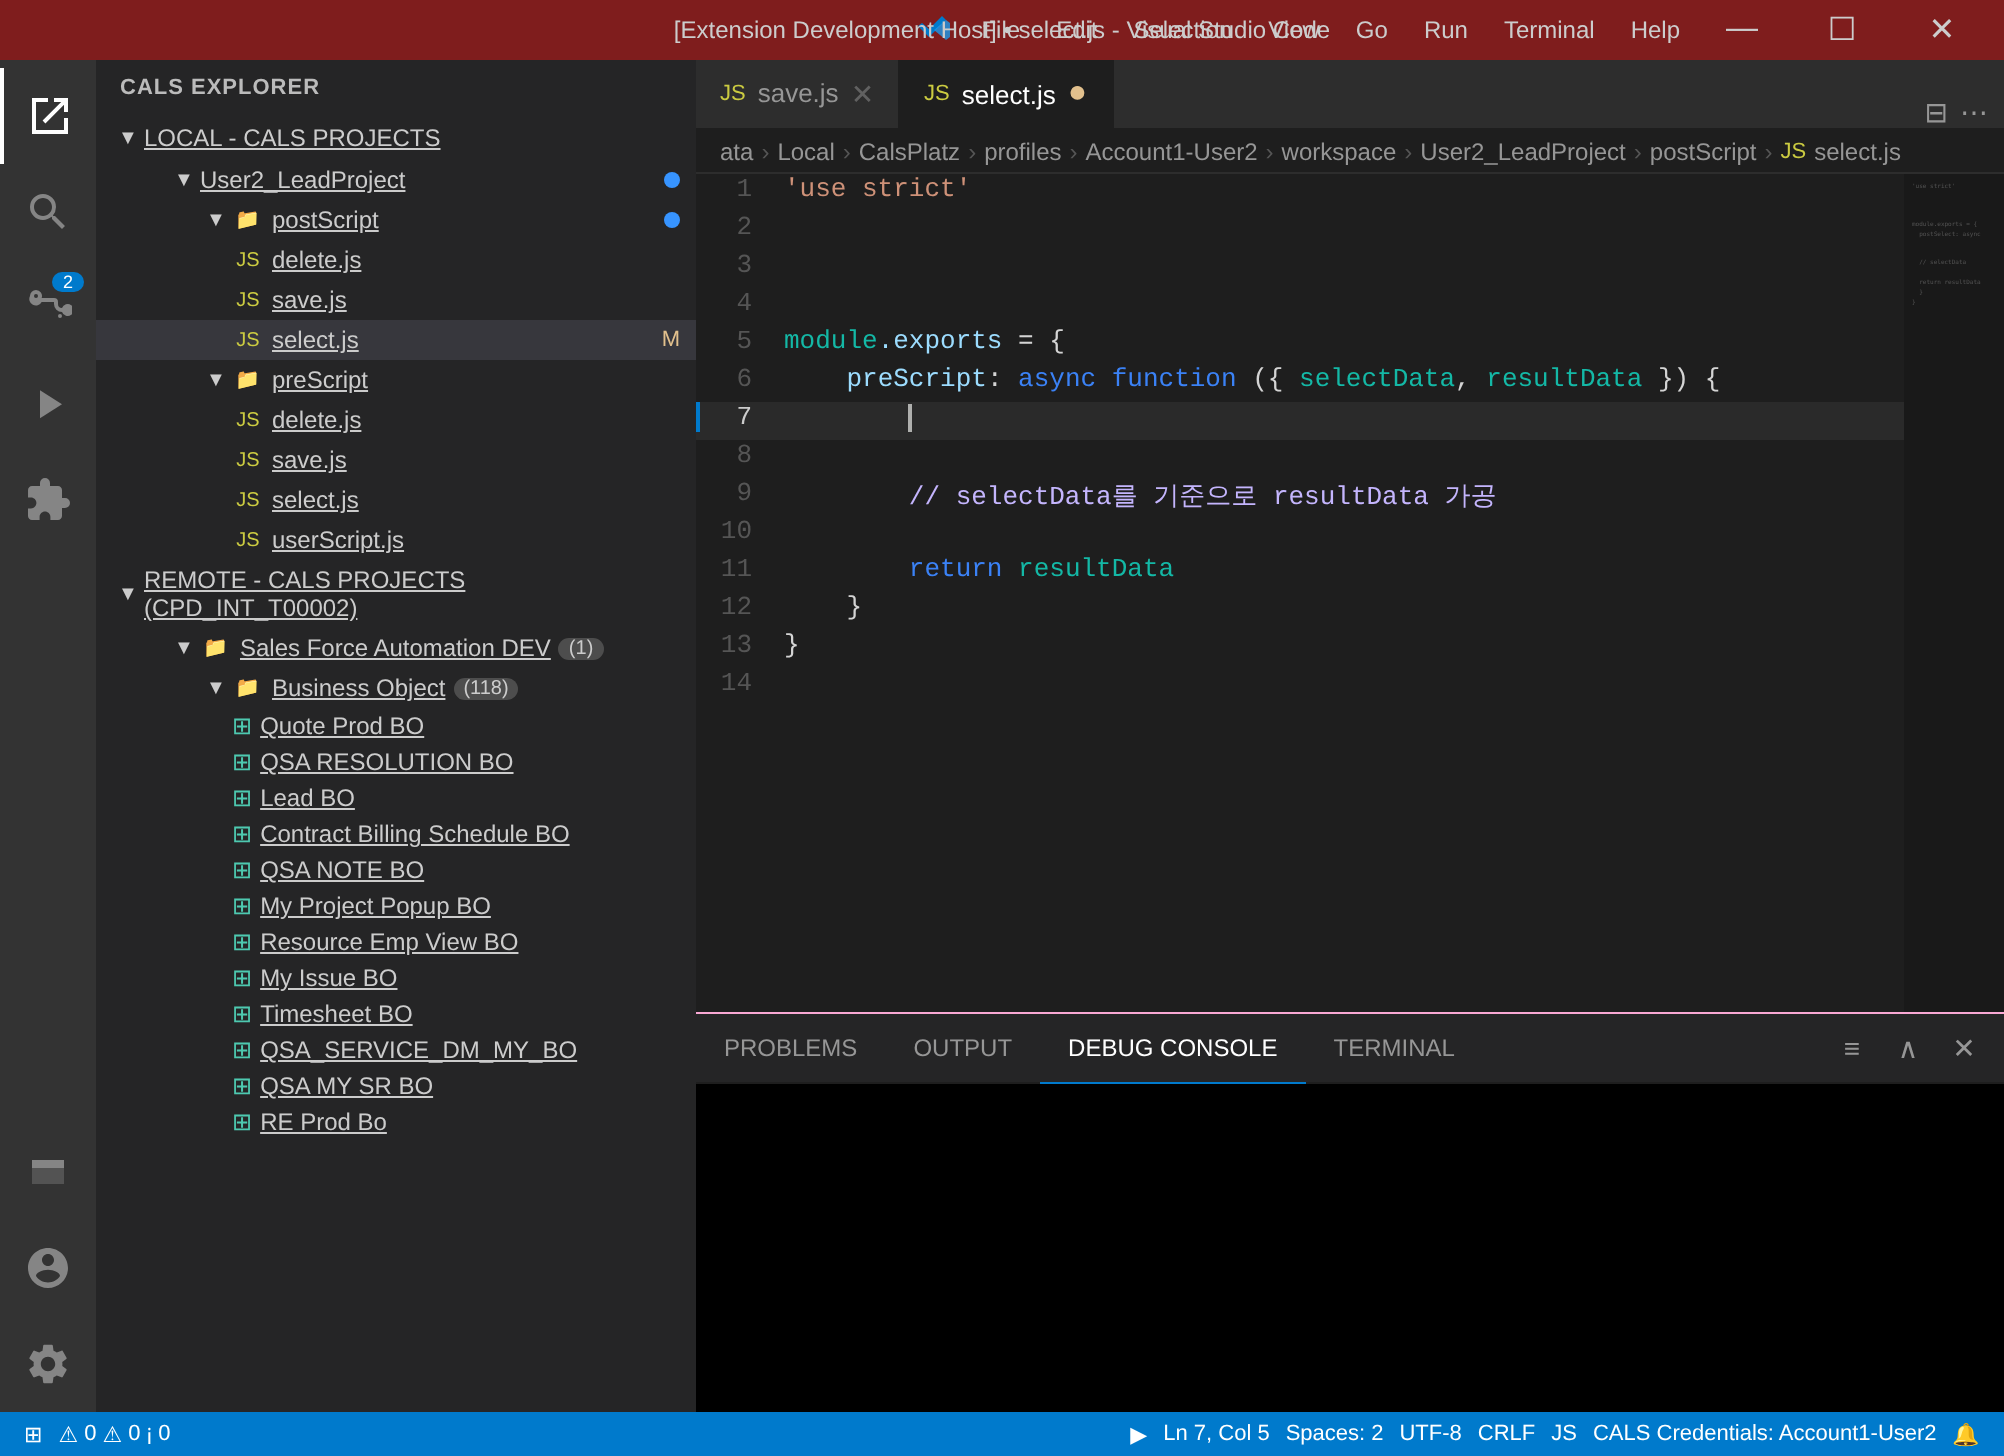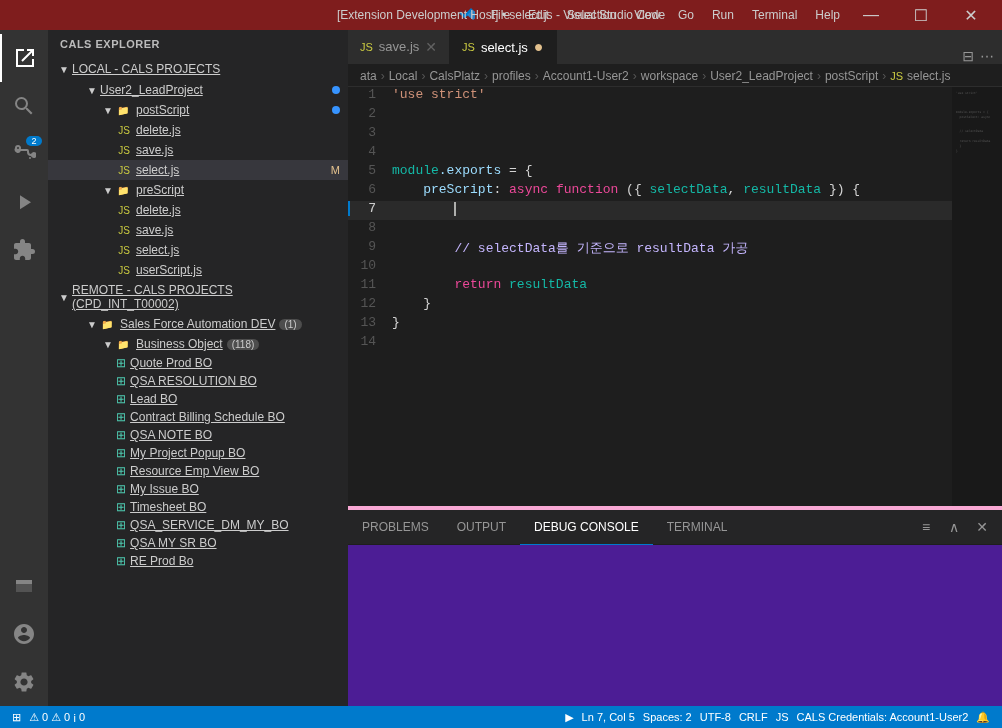--- a/index.html
+++ b/index.html
@@ -290,21 +290,21 @@
     }
     .code-line.active-line .line-num { color: #cccccc; }
     .code-content {
       flex: 1;
       padding-left: 4px;
       white-space: pre;
       color: #d4d4d4;
     }
 
     
-    .kw { color: #ec4899; text-align: right; }
+    .kw { color: #3b82f6; text-align: right; }
     .str { color: #ce9178; }
     .var { color: #14b8a6; }
     .cmt { color: #c4b5fd; }
     .prop { color: #9cdcfe; }
 
     
     .cursor {
       display: inline-block;
       width: 2px;
       height: 14px;
@@ -317,22 +317,22 @@
     
     .minimap {
       width: 50px;
       background: #191919;
       flex-shrink: 0;
     }
 
     
     .bottom-panel {
       height: 200px;
-      background: #4c1d95;
-      border-top: 4px solid #f9a8d4;
+      background: #000000;
+      border-top: 1px solid #f9a8d4;
       display: flex;
       flex-direction: column;
       flex-shrink: 0;
     }
     .bottom-tabs {
       height: 35px;
       background: #252526;
       display: flex;
       align-items: center;
       border-bottom: 1px solid #1e1e1e;

